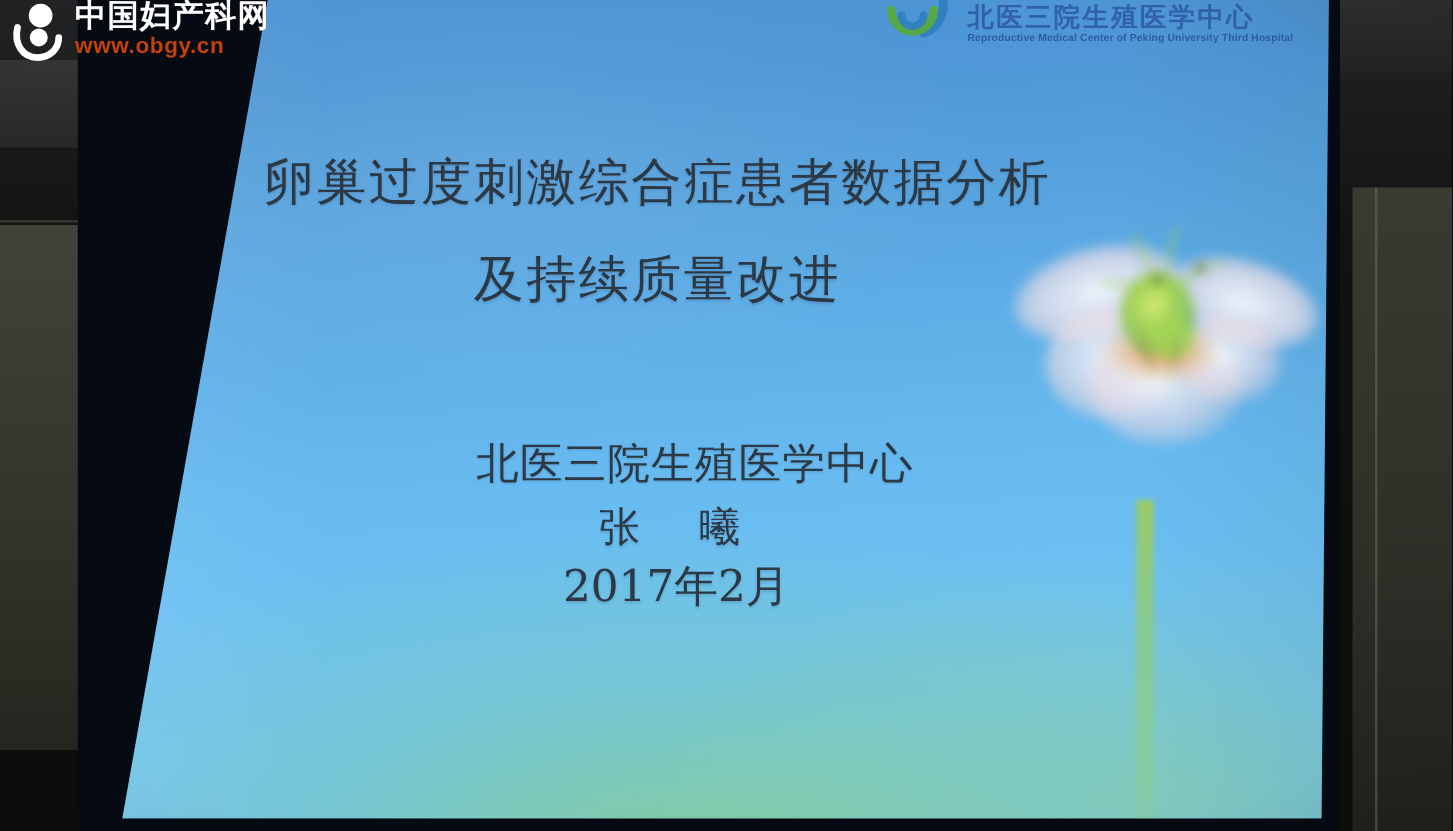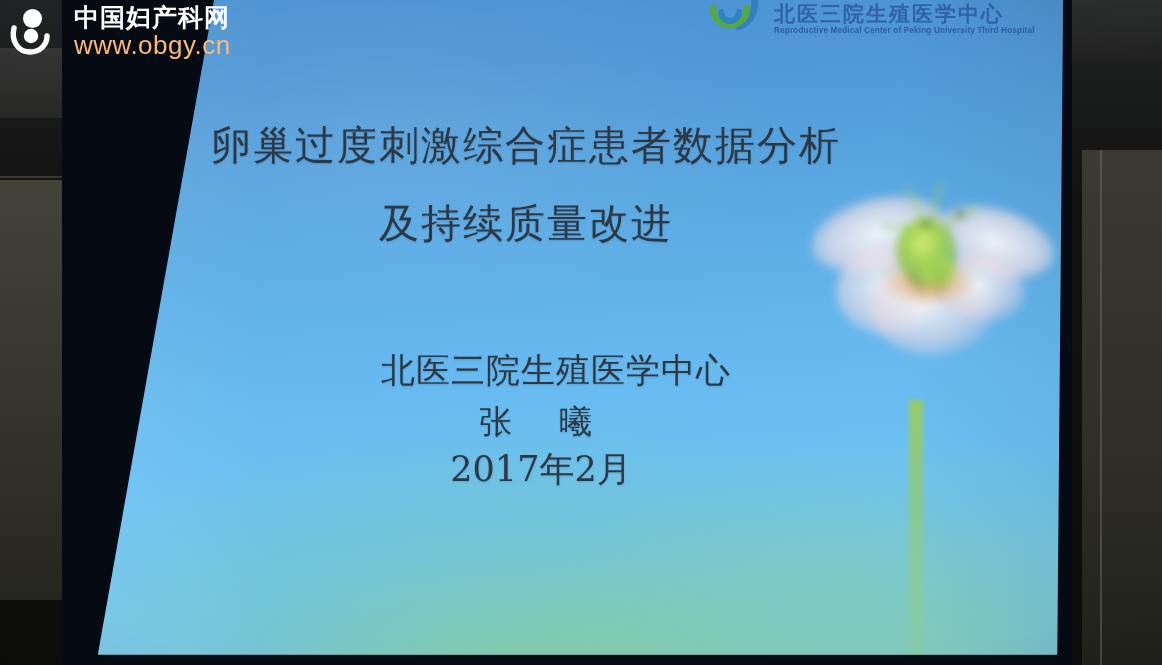--- a/index.html
+++ b/index.html
@@ -209,45 +209,45 @@
     letter-spacing: 0px;
     white-space: nowrap;
   }
 
   
   .watermark {
     position: absolute;
     left: 0px; top: 0px;
     width: 260px; height: 62px;
     display: flex;
-    align-items: center;
-    gap: 18px;
+    align-items: flex-start;
+    gap: 4px;
     padding-left: 6px;
     box-sizing: border-box;
     z-index: 40;
   }
   .wm-mark {
     width: 50px; height: 50px;
     flex: 0 0 auto;
     position: relative;
   }
   .wm-text { line-height: 1; }
   .wm-cn {
     font-family: "DejaVu Sans", sans-serif;
     font-size: 25px;
     font-weight: 700;
     color: #ffffff;
     letter-spacing: 1px;
     white-space: nowrap;
   }
   .wm-url {
     font-family: "Liberation Sans", sans-serif;
-    font-size: 26px;
-    font-weight: 400;
-    color: #fdba74;
+    font-size: 18px;
+    font-weight: 700;
+    color: #c2410c;
     letter-spacing: .5px;
     margin-top: 2px;
     white-space: nowrap;
   }
 
   
   .video-grade {
     position: absolute;
     inset: 0;
     pointer-events: none;

